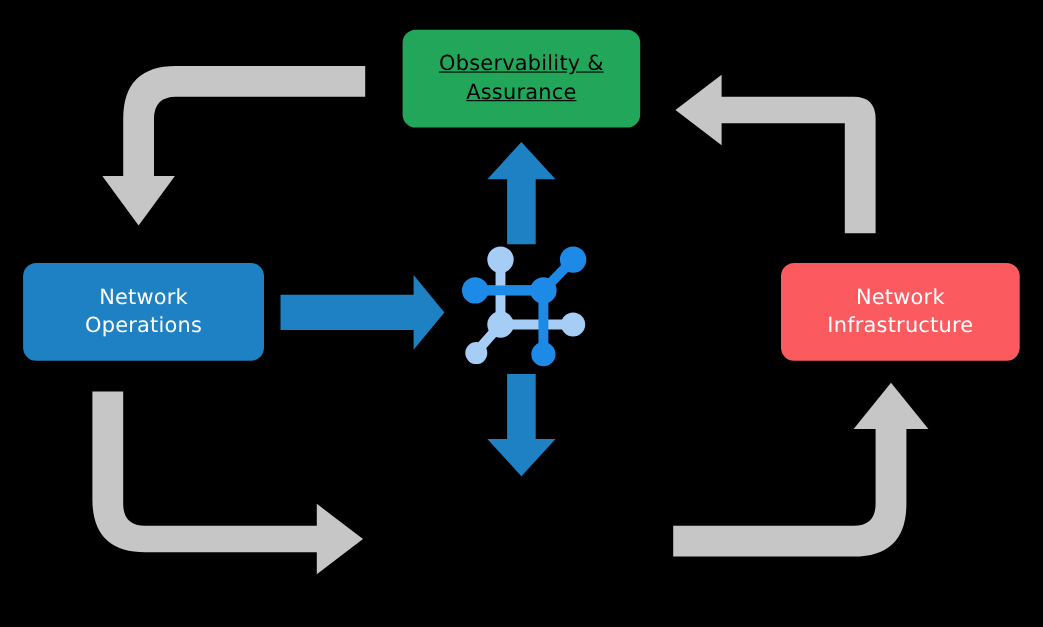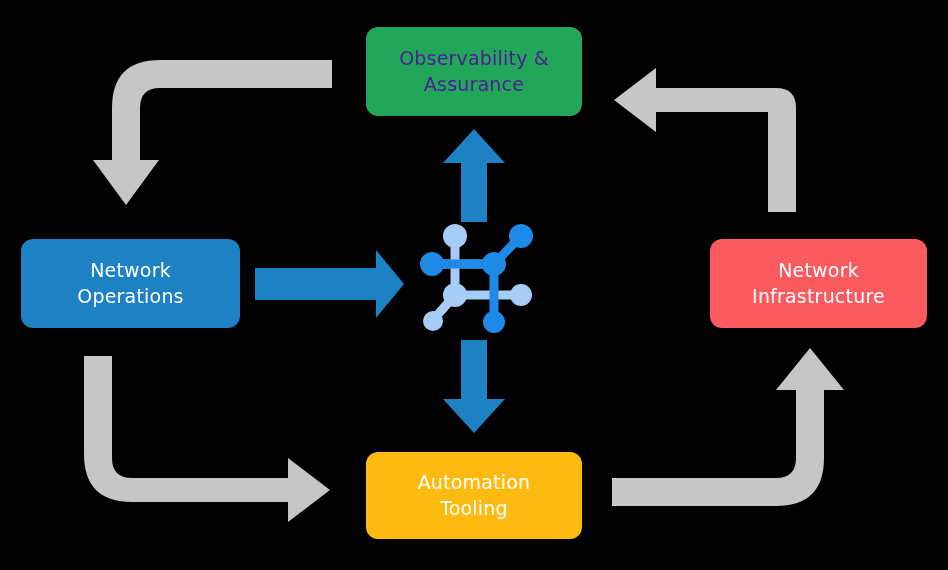--- a/index.html
+++ b/index.html
@@ -92,25 +92,23 @@
 
       <g fill="#1E8AE8">
         <circle cx="12" cy="42" r="12"></circle>
         <circle cx="74" cy="42" r="12"></circle>
         <circle cx="101" cy="14" r="12"></circle>
         <circle cx="74" cy="100" r="11"></circle>
       </g>
     </svg>
   </div>
 
-  <div class="node-box" id="box-observability" style="background: rgb(34, 167, 90); color: #4c1d95;">Observability &amp;
+  <div class="node-box" id="box-observability" style="background: rgb(34, 167, 90); color: #000000; text-decoration: underline;">Observability &amp;
 Assurance</div>
 
   <div class="node-box" id="box-operations" style="background: rgb(30, 129, 196); color: rgb(255, 255, 255);">Network
 Operations</div>
 
   <div class="node-box" id="box-infrastructure" style="background: rgb(251, 90, 95); color: rgb(255, 255, 255);">Network
 Infrastructure</div>
 
-  <div class="node-box" id="box-automation" style="background: rgb(253, 187, 18); color: rgb(255, 255, 255);">Automation
-Tooling</div>
 
 </div>
 
 </body></html>

